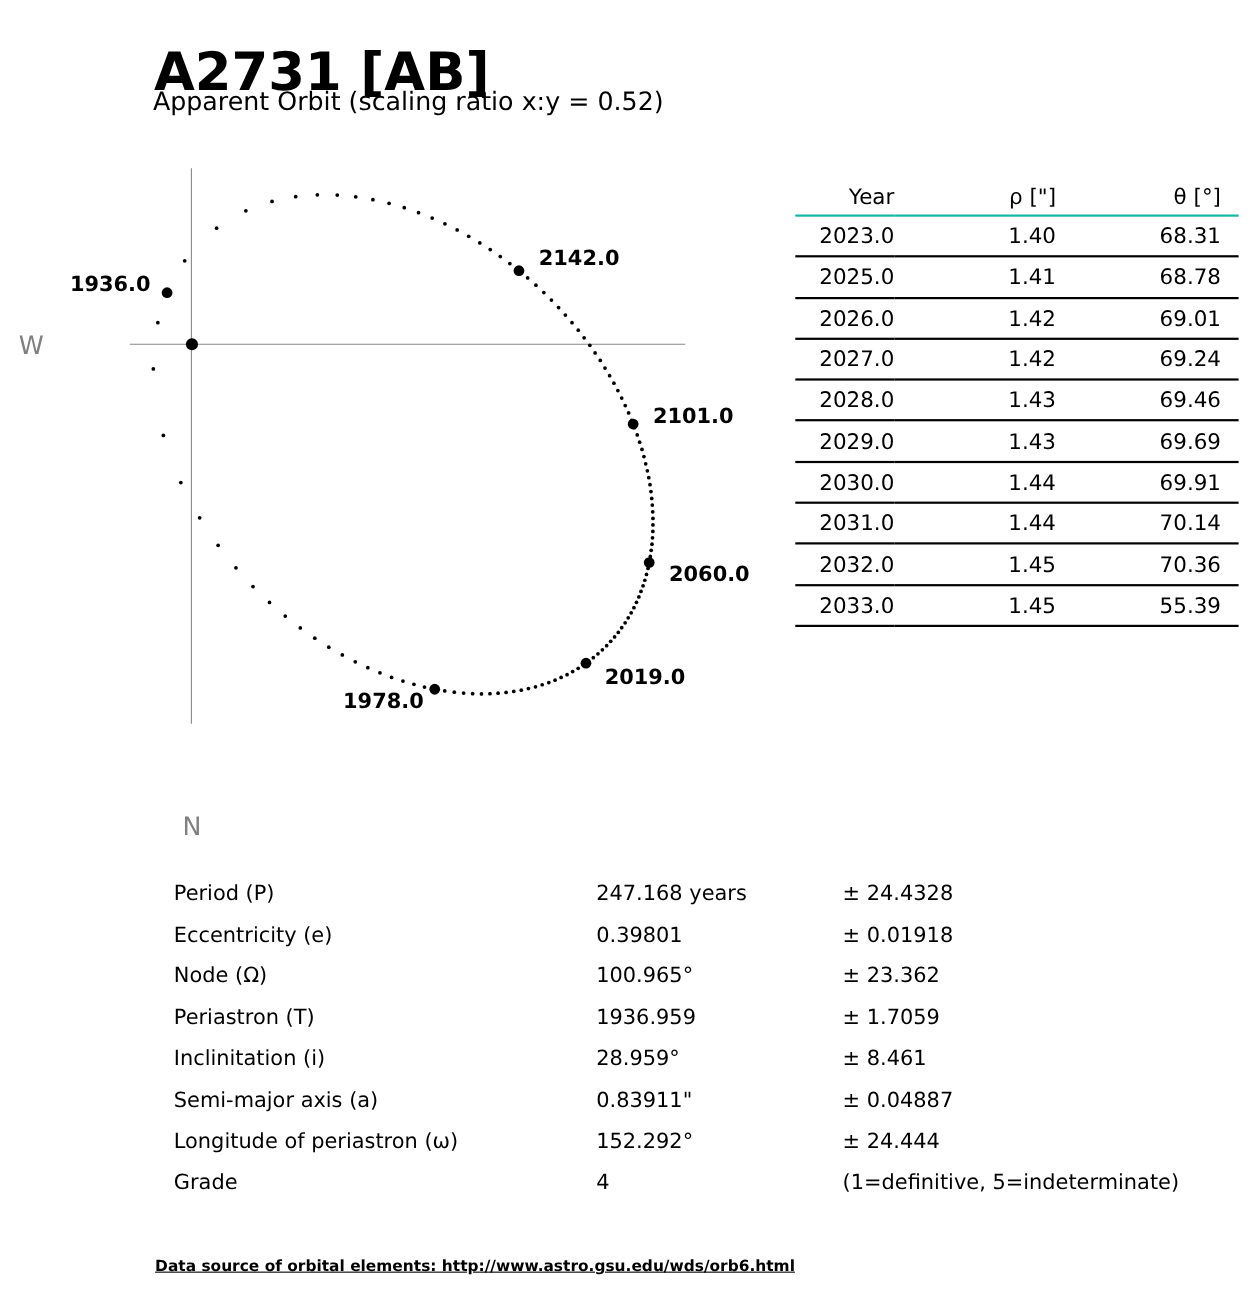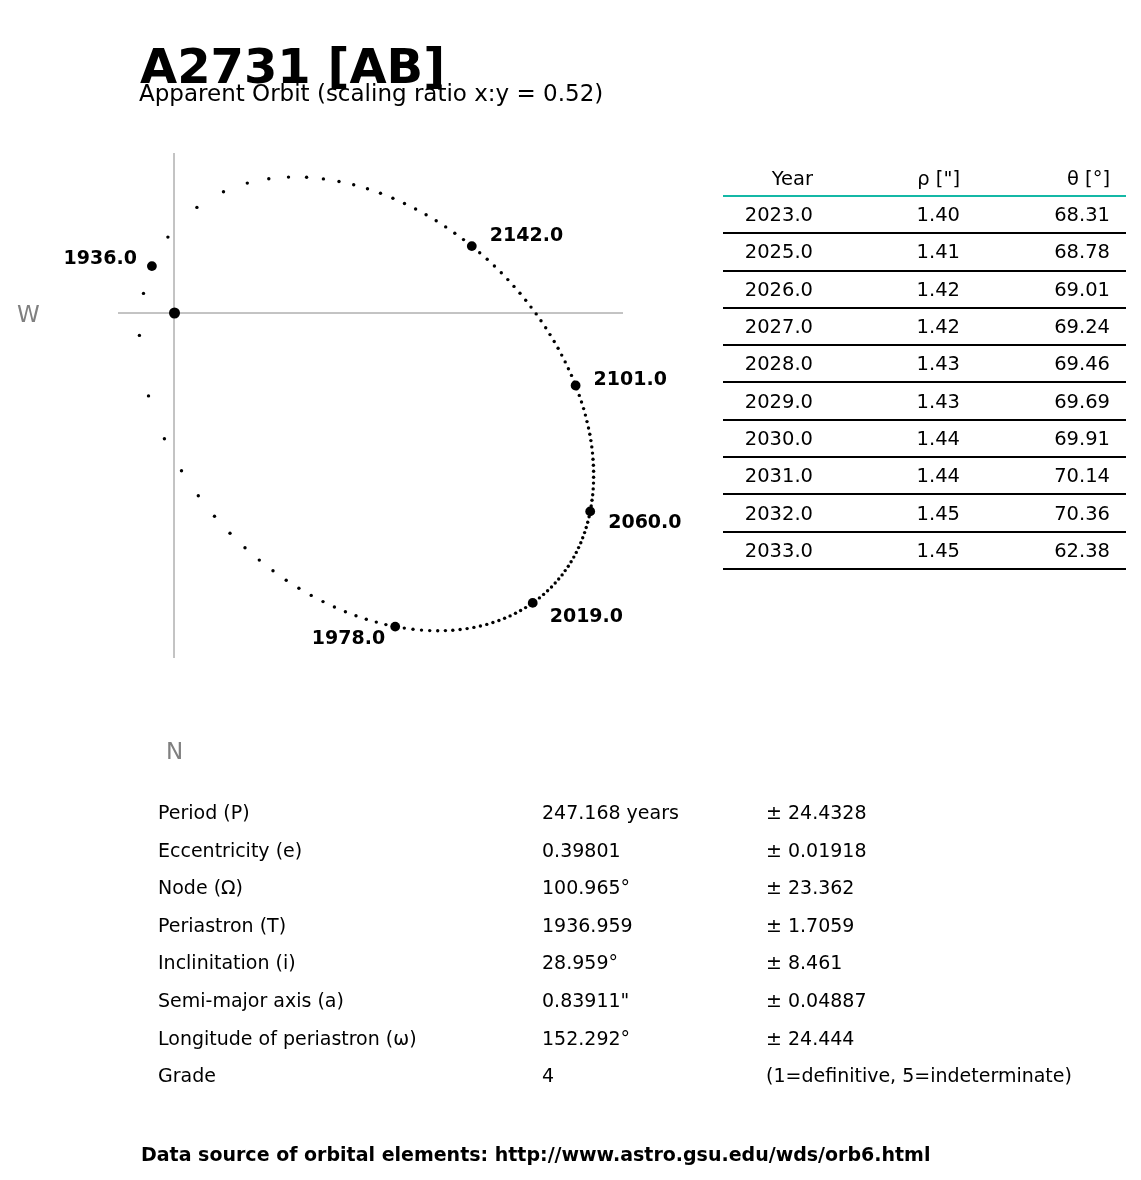--- a/index.html
+++ b/index.html
@@ -12,21 +12,21 @@
   .subtitle { position:absolute; left:139px; top:80px; font-size:23px; }
   svg.plot { position:absolute; left:0; top:0; }
   .eph-table { position:absolute; left:723px; top:157px; width:403px; border-collapse:collapse; font-size:19.5px; }
   .eph-table th { font-weight:normal; height:33px; vertical-align:bottom; padding:0 0 5px 0; text-align:right; border-bottom:2px solid #14b8a6; }
   .eph-table td { height:35.3px; text-align:right; border-bottom:2px solid #000; padding:0; }
   .eph-table .c-last { padding-right:16px; }
   .oe { position:absolute; left:158px; top:794px; font-size:19px; }
   .oe-row { display:flex; height:37.6px; line-height:37.6px; }
   .oe-label { width:384px; }
   .oe-value { width:224px; }
-  .footer { position:absolute; left:141px; top:1143px; font-size:19px; font-weight:bold; }
+  .footer { position:absolute; left:141px; top:1143px; font-size:14px; font-weight:bold;text-decoration:underline; }
 </style>
 </head>
 <body>
 
 <h1 class="title">A2731 [AB]</h1>
 <div class="subtitle">Apparent Orbit (scaling ratio x:y = 0.52)</div>
 
 <svg class="plot" width="700" height="790" viewBox="0 0 700 790">
   <line id="axis-h" x1="118" y1="313" x2="623" y2="313" stroke="#888888" stroke-width="1"></line>
   <line id="axis-v" x1="174" y1="153" x2="174" y2="658" stroke="#888888" stroke-width="1"></line>
@@ -231,21 +231,21 @@
         <td class="c-last">70.14</td>
       </tr>
       <tr>
         <td>2032.0</td>
         <td>1.45</td>
         <td class="c-last">70.36</td>
       </tr>
       <tr>
         <td>2033.0</td>
         <td>1.45</td>
-        <td class="c-last">62.38</td>
+        <td class="c-last">55.39</td>
       </tr>
     </tbody>
 </table>
 
 <div class="oe" id="oe-list">
     <div class="oe-row">
       <span class="oe-label">Period (P)</span>
       <span class="oe-value">247.168 years</span>
       <span class="oe-error">± 24.4328</span>
     </div>

